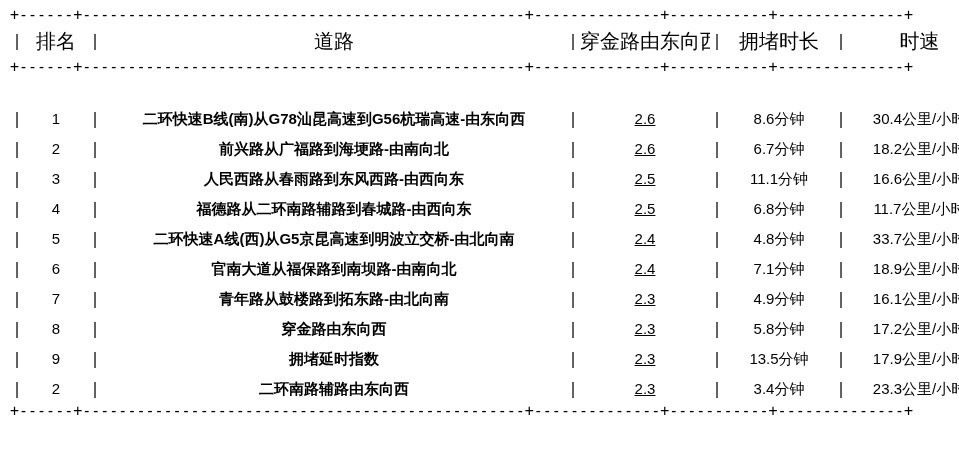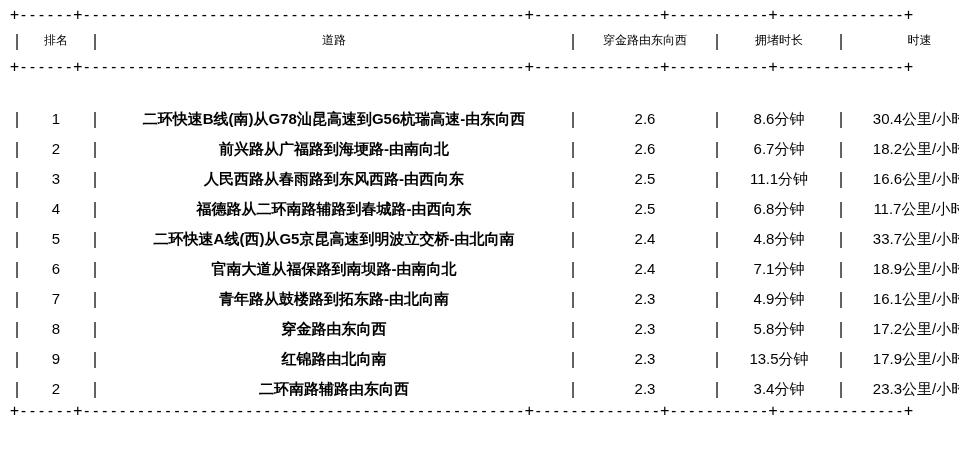--- a/index.html
+++ b/index.html
@@ -65,26 +65,25 @@
   }
   .cell {
     text-align: center;
     font-family: "Liberation Sans", "DejaVu Sans", sans-serif;
     font-size: 15px;
     white-space: nowrap;
     overflow: hidden;
   }
   .c-rank   { width: 64px; }
   .c-road   { width: 464px; font-weight: bold; }
-  .c-index  { width: 130px; }
+  .c-index  { width: 130px; text-decoration: underline; }
   .c-dur    { width: 110px; }
   .c-speed  { width: 143px; }
   .header .cell {
-    font-size: 12px;
-    font-family: Liberation Mono, monospace;
+    font-size: 20px;
   }
   .spacer-row td {
     height: 14px;
     line-height: 14px;
   }
   .blankpipe {
     font-family: "DejaVu Sans Mono", "Liberation Mono", monospace;
     font-size: 15px;
   }
 </style>
@@ -238,21 +237,21 @@
           <td class="cell c-index">2.3</td>
           <td class="pipe">|</td>
           <td class="cell c-dur">5.8分钟</td>
           <td class="pipe">|</td>
           <td class="cell c-speed">17.2公里/小时</td>
         </tr>
         <tr class="row">
           <td class="pipe">|</td>
           <td class="cell c-rank">9</td>
           <td class="pipe">|</td>
-          <td class="cell c-road">红锦路由北向南</td>
+          <td class="cell c-road">拥堵延时指数</td>
           <td class="pipe">|</td>
           <td class="cell c-index">2.3</td>
           <td class="pipe">|</td>
           <td class="cell c-dur">13.5分钟</td>
           <td class="pipe">|</td>
           <td class="cell c-speed">17.9公里/小时</td>
         </tr>
         <tr class="row">
           <td class="pipe">|</td>
           <td class="cell c-rank">2</td>

